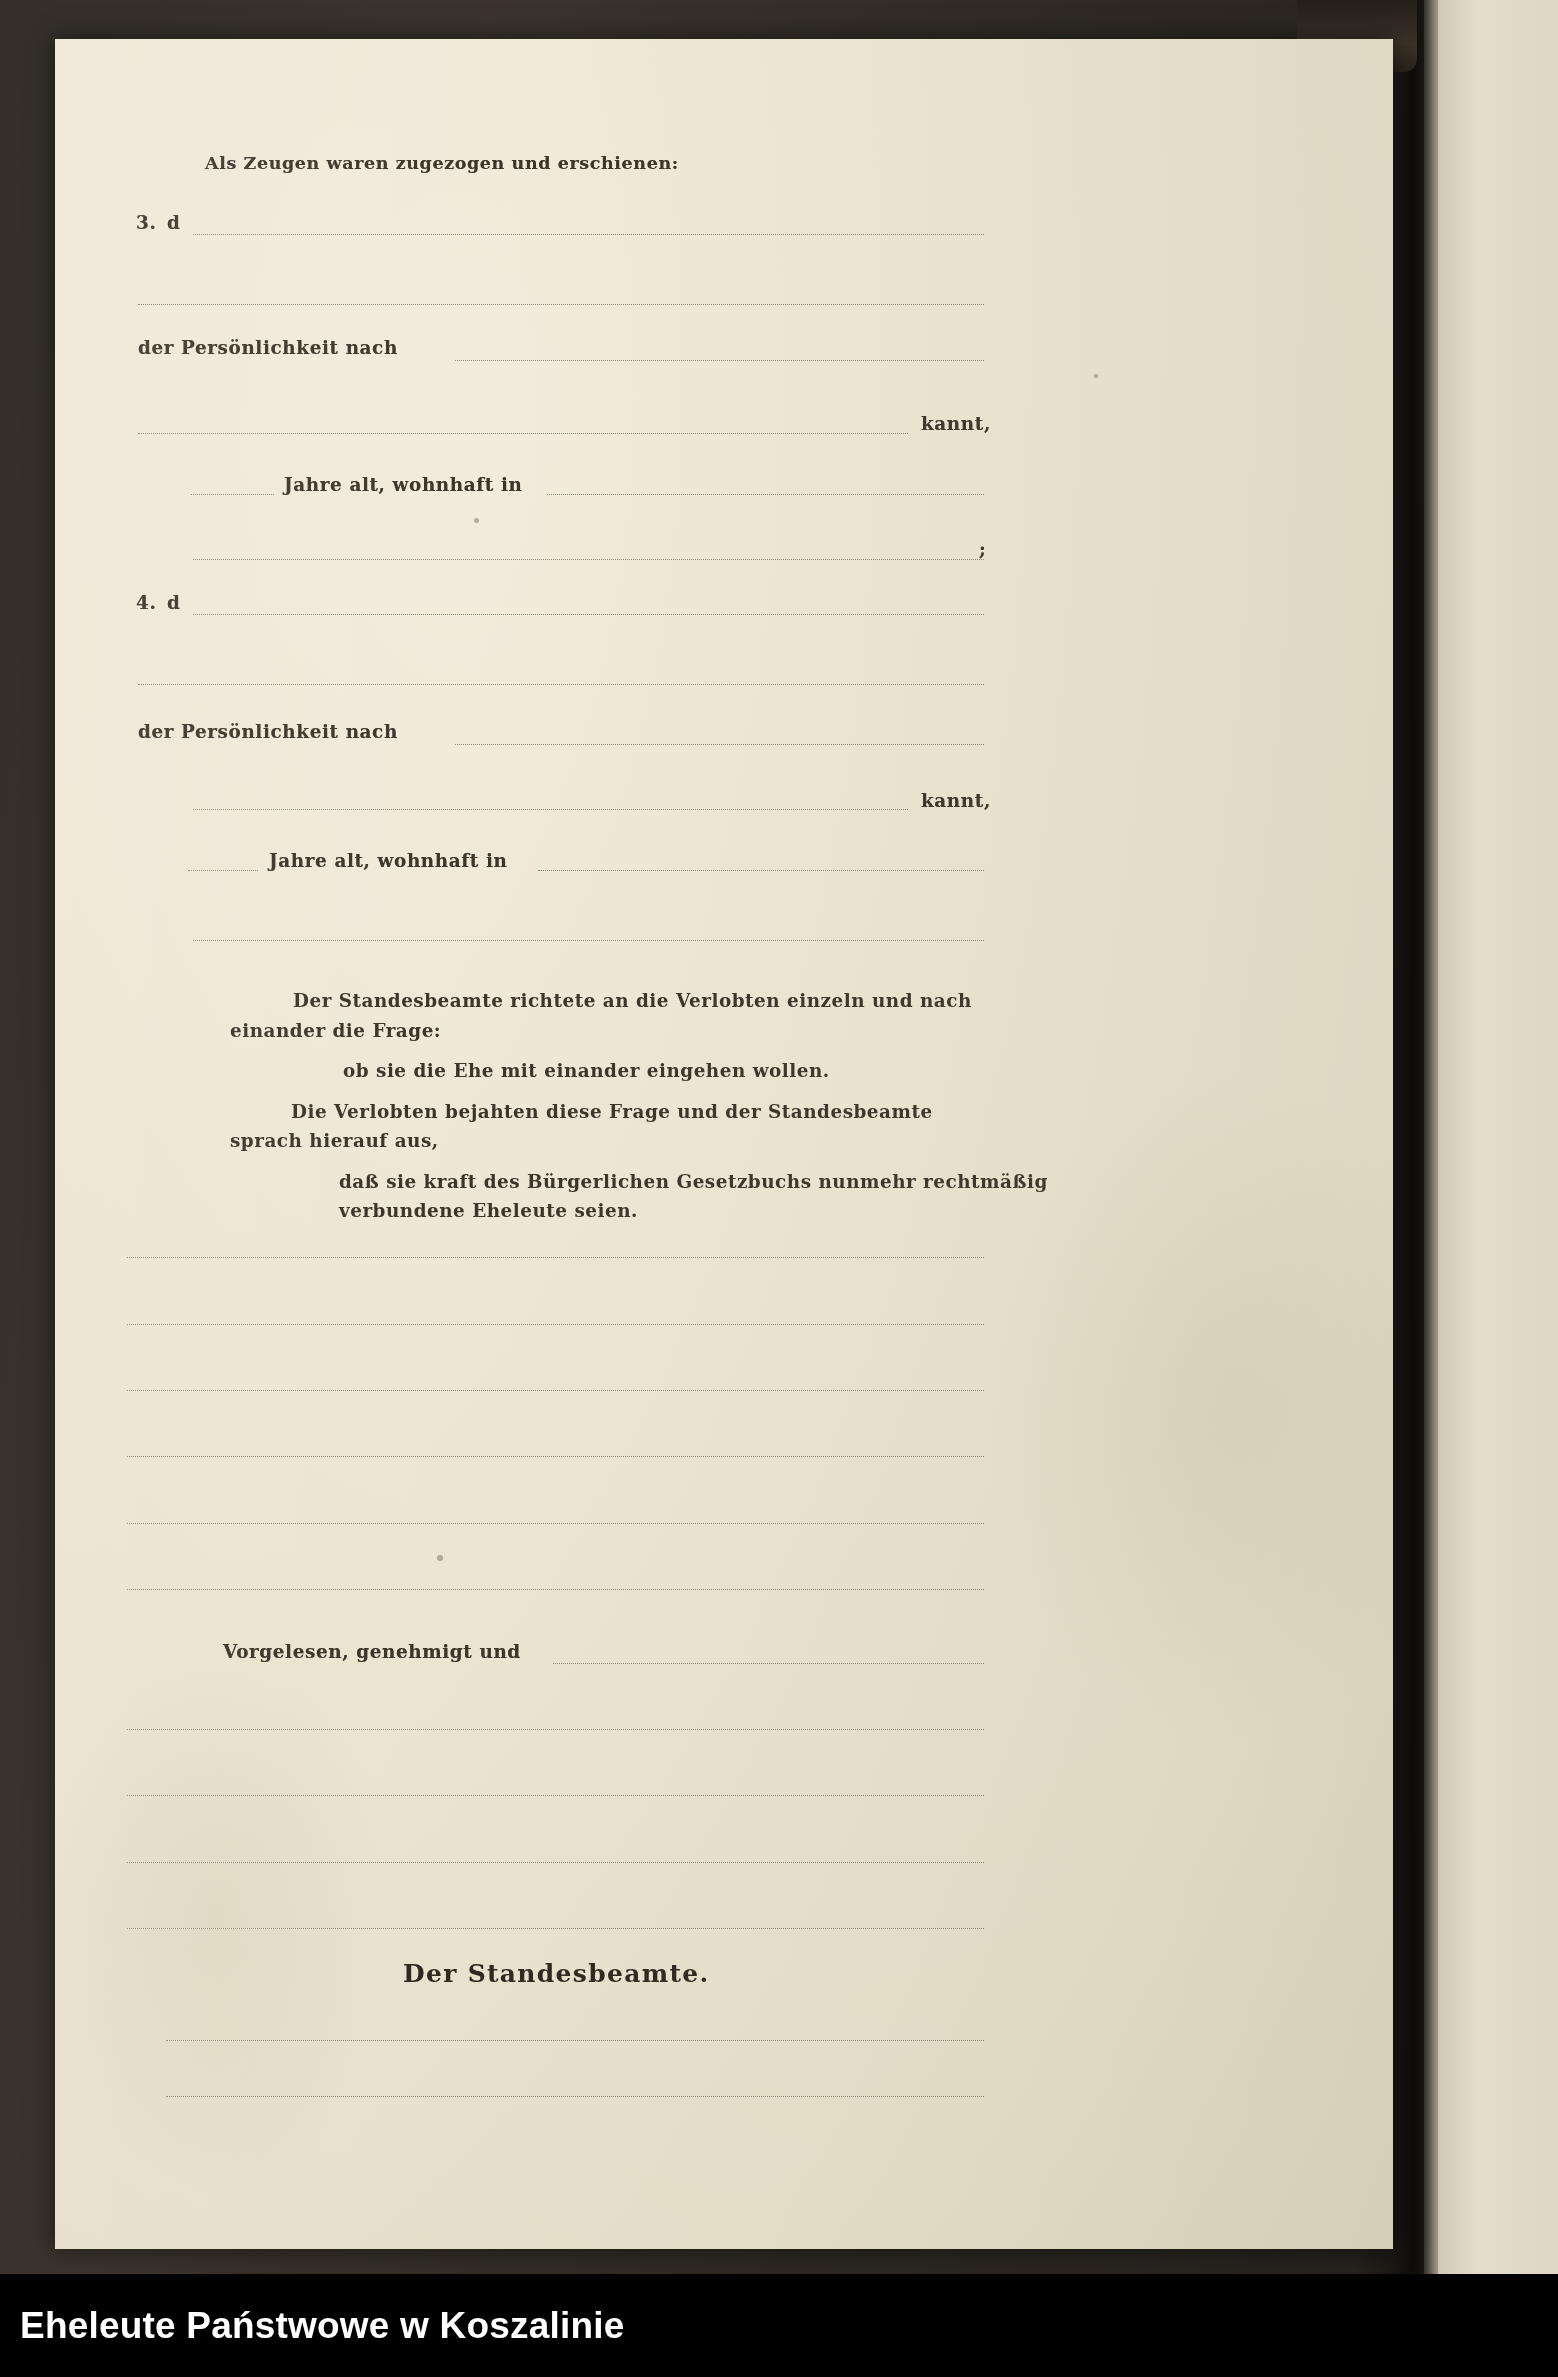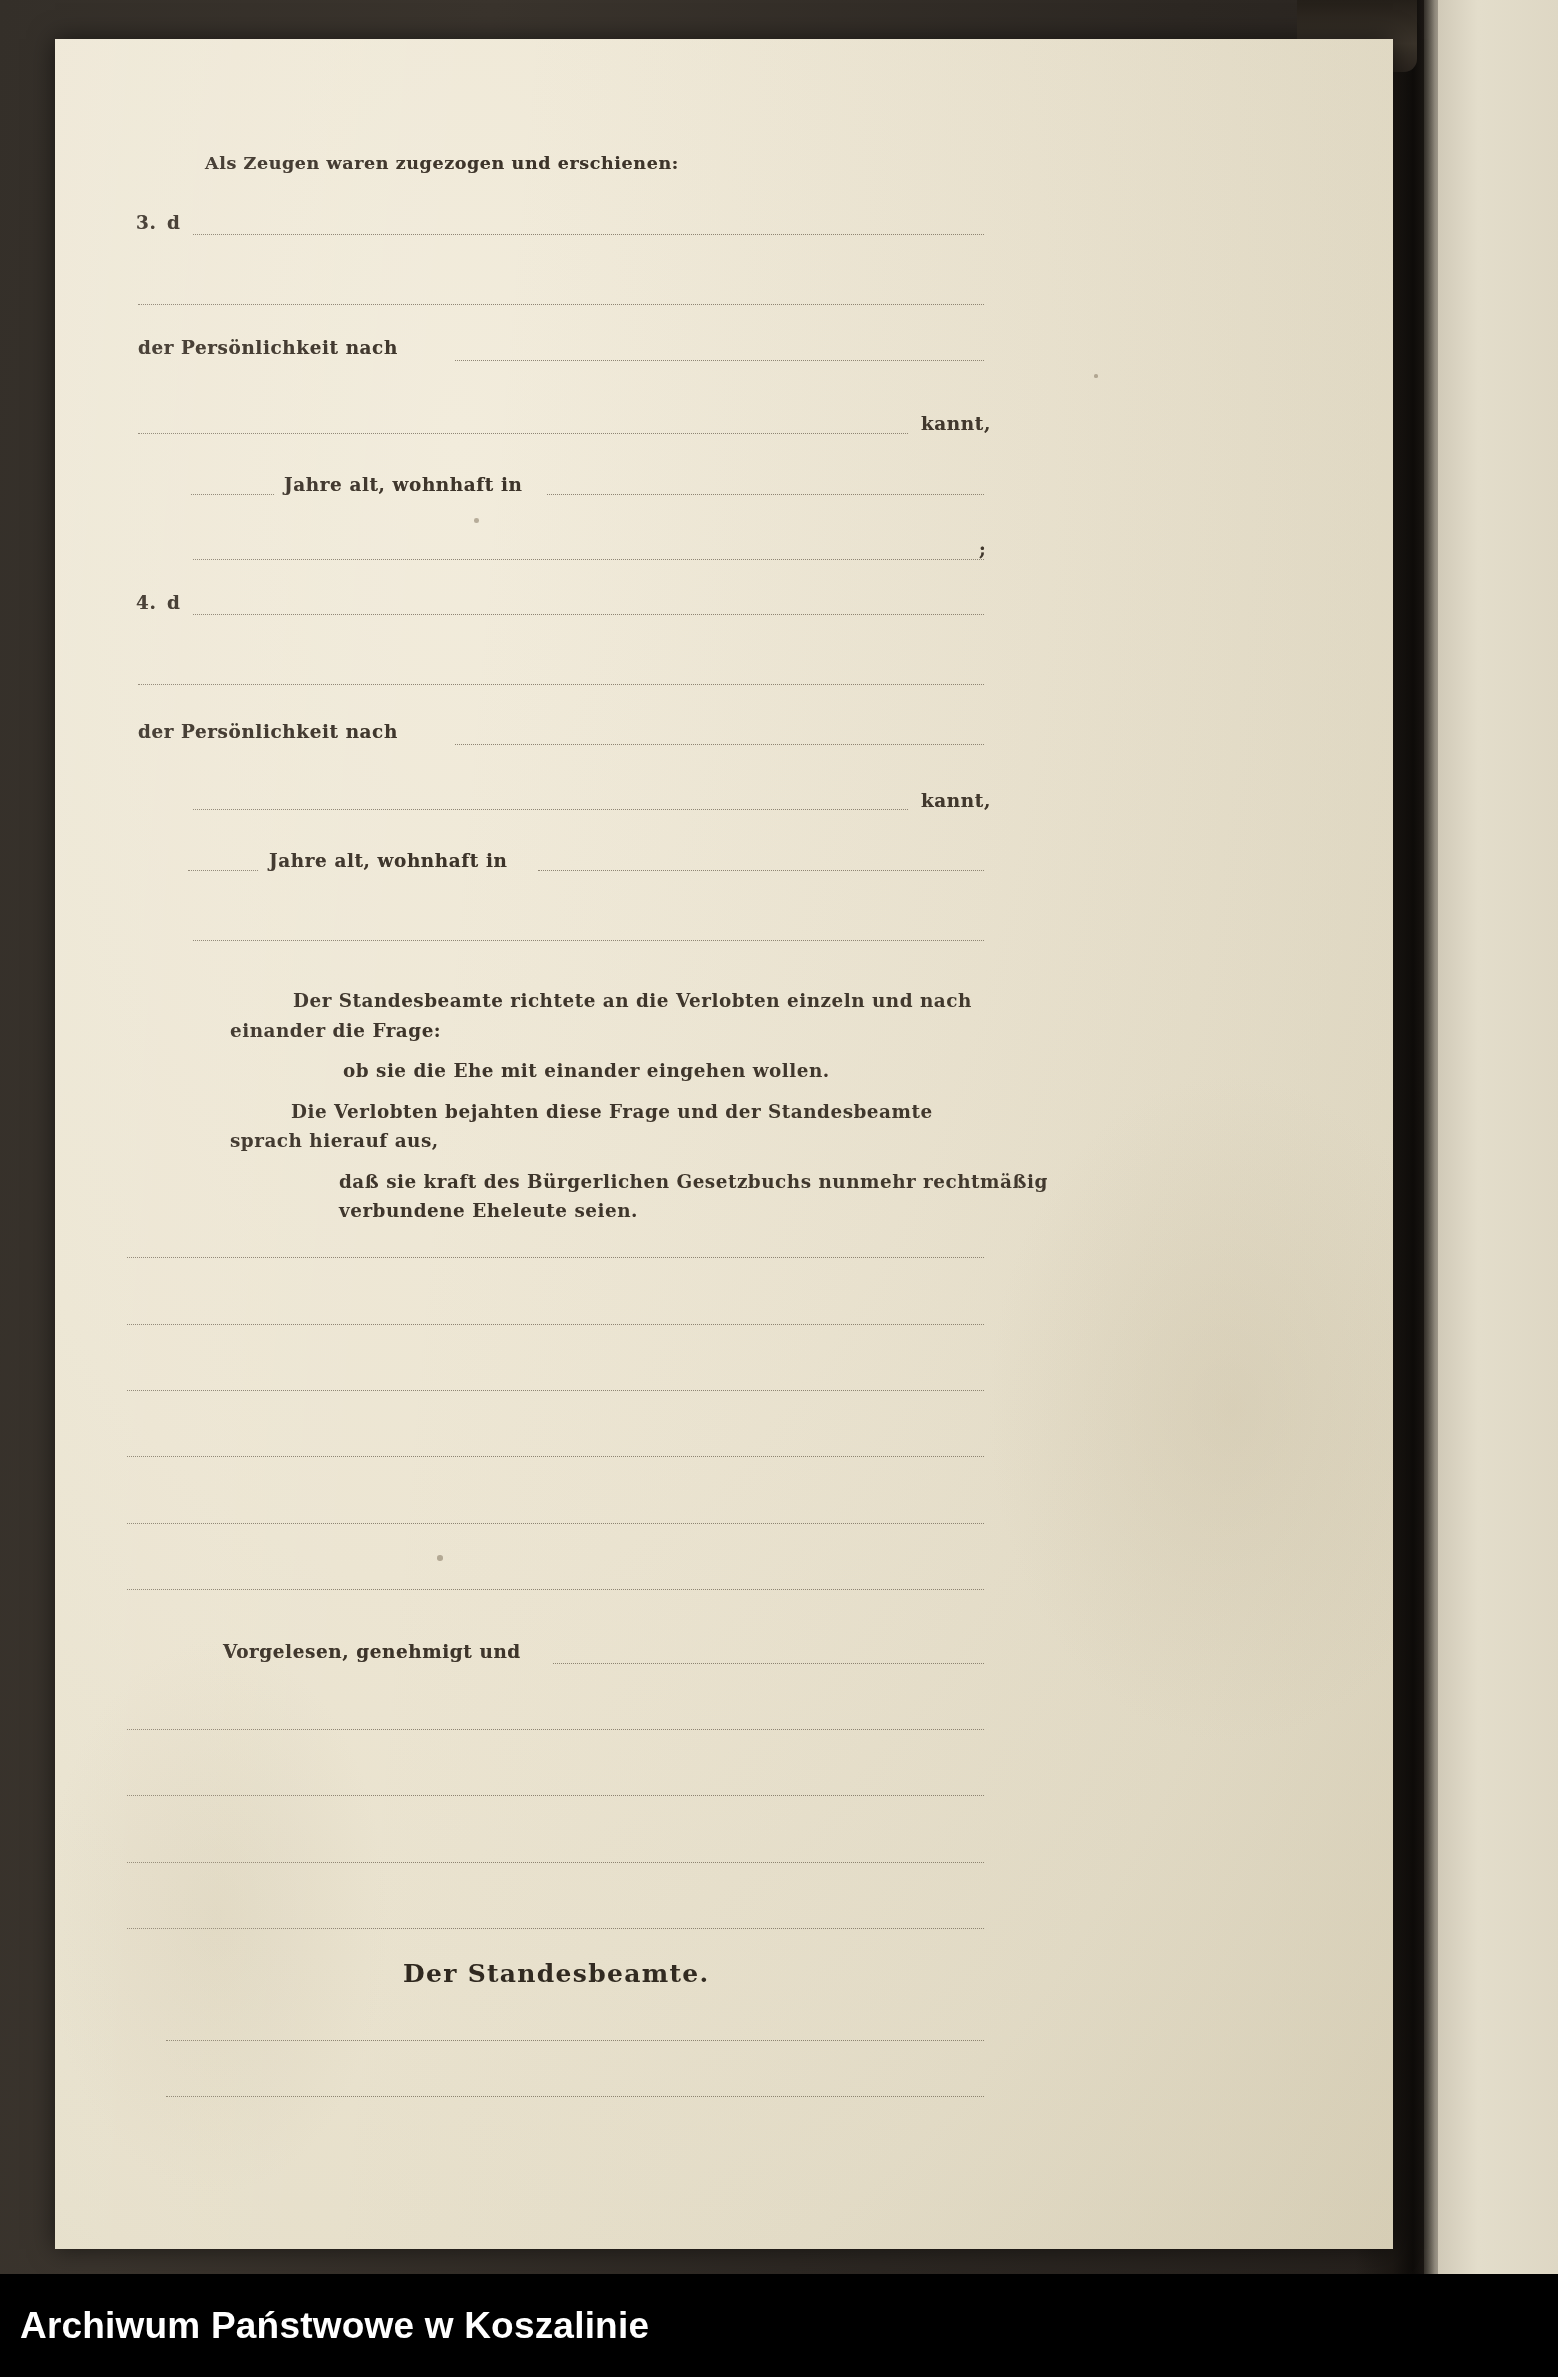--- a/index.html
+++ b/index.html
@@ -233,15 +233,15 @@
 
     <div class="heading-officer" style="left:348px; top:1920px;">Der Standesbeamte.</div>
 
     <div class="rule" style="left:111px; top:2001px; width:818px;"></div>
     <div class="rule" style="left:111px; top:2057px; width:818px;"></div>
 
   </div>
 </div>
 
 <div class="watermark-bar">
-  <div class="watermark-text">Archiwum Państwowe w Koszalinie</div>
+  <div class="watermark-text">Eheleute Państwowe w Koszalinie</div>
 </div>
 
 
 </body></html>

